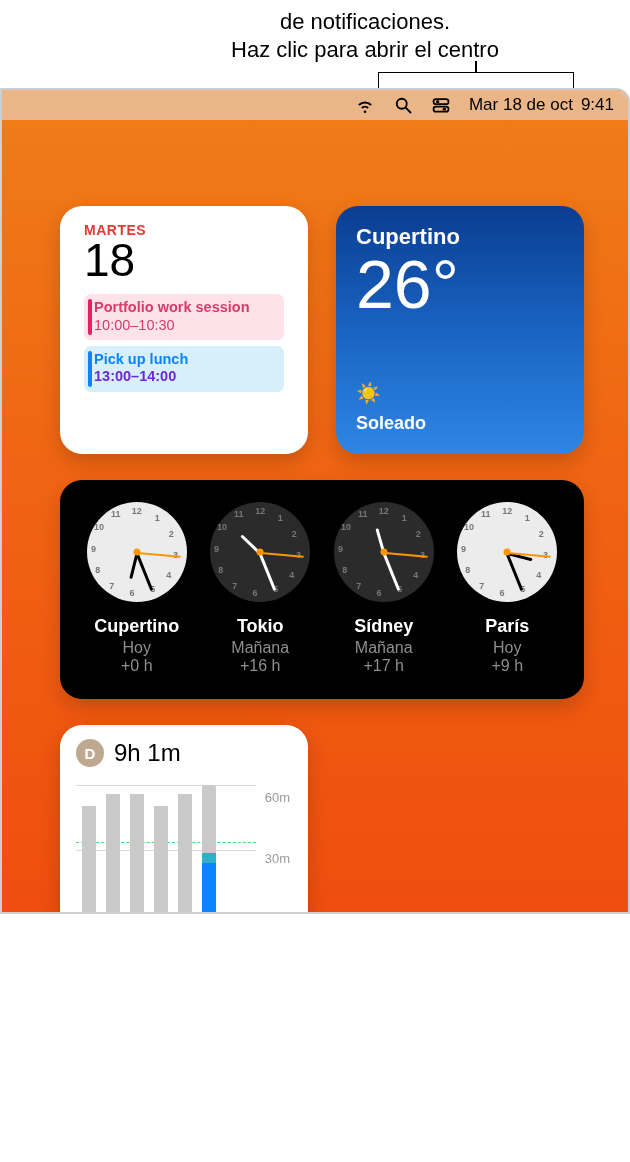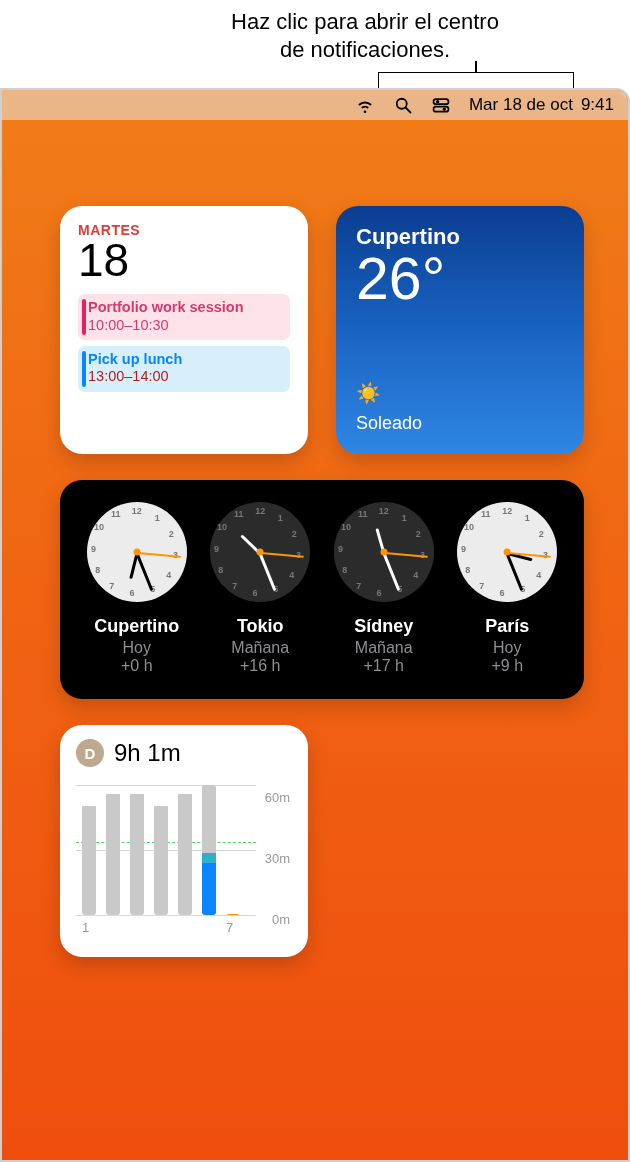--- a/index.html
+++ b/index.html
@@ -42,21 +42,21 @@
     height: 12px;
     background: #000;
   }
 
   
   .frame {
     position: absolute;
     top: 88px;
     left: 0;
     width: 630px;
-    height: 1074px;
+    height: 826px;
     border: 2px solid #cfcfcf;
     border-radius: 0 14px 0 0;
     overflow: hidden;
     background: linear-gradient(180deg, #f07d18 0%, #f06513 45%, #ef4e0e 100%);
   }
 
   
   .menubar {
     height: 30px;
     background: rgba(230,230,230,0.55);
@@ -86,21 +86,21 @@
     border-radius: 22px;
     box-shadow: 0 8px 20px rgba(0,0,0,0.18);
     overflow: hidden;
   }
 
   
   .calendar {
     width: 248px;
     height: 248px;
     background: #fff;
-    padding: 16px 18px;
+    padding: 16px 24px;
   }
   .cal-dayname { color:#e53935; font-size:14px; font-weight:700; letter-spacing:0.5px; }
   .cal-daynum { font-size:46px; font-weight:400; color:#000; line-height:1.05; margin-top:-2px; }
   .cal-events { margin-top:10px; display:flex; flex-direction:column; gap:6px; }
   .cal-event {
     border-radius:7px;
     padding:5px 8px 6px 10px;
     font-size:14.5px;
     font-weight:700;
     line-height:1.2;
@@ -110,43 +110,43 @@
     content:"";
     position:absolute;
     left:4px; top:5px; bottom:5px;
     width:4px; border-radius:2px;
   }
   .ev1 { background:#fde3e9; color:#d83a6c; }
   .ev1::before { background:#e91e63; }
   .ev1 .t { color:#d83a6c; font-weight:500; }
   .ev2 { background:#d6effa; color:#0a84ff; }
   .ev2::before { background:#0a84ff; }
-  .ev2 .t { color:#b91c1c; font-weight:400; }
+  .ev2 .t { color:#6d28d9; font-weight:700; }
   .cal-more {
     margin-top:10px; display:flex; align-items:center; gap:8px;
     font-size:16px; color:#8e8e93;
   }
   .more-pill { width:5px; height:18px; border-radius:3px; background:#e91e63; }
   .more-pill2 { background:#0a84ff; }
 
   
   .weather {
     width: 248px;
     height: 248px;
     background: linear-gradient(180deg,#0a3d91 0%, #1b67c6 55%, #2f86e4 100%);
     color:#fff;
     padding:18px 20px;
     display:flex;
     flex-direction:column;
     justify-content:space-between;
   }
   .wx-top .city { font-size:22px; font-weight:600; }
-  .wx-top .temp { font-size:59px; font-weight:300; line-height:1; }
+  .wx-top .temp { font-size:68px; font-weight:300; line-height:1; }
   .wx-bottom { font-size:18px; font-weight:600; line-height:1.4; }
-  .wx-bottom .cond { font-weight:400; }
+  .wx-bottom .cond { font-weight:700; }
   .wx-bottom .range { font-weight:600; }
   .sun-icon { font-size:20px; margin-bottom:4px; display:block; }
 
   
   .worldclock {
     width: 524px;
     background:#000;
     color:#fff;
     padding:22px 18px 24px;
     display:flex;
@@ -216,22 +216,22 @@
     border:none;
     border-radius:18px;
     padding:8px 20px;
     cursor:pointer;
   }
 </style>
 </head>
 <body>
 
 <div class="annotation">
+  <div>de notificaciones.</div>
   <div>Haz clic para abrir el centro</div>
-  <div>de notificaciones.</div>
 </div>
 <div class="annotation-stem"></div>
 <div class="annotation-bracket"></div>
 
 <div class="frame">
 
   <div class="menubar">
     <span class="menu-icon">
       <svg viewBox="0 0 24 24">
           <path d="M12 18.5a1.6 1.6 0 1 0 0 3.2 1.6 1.6 0 0 0 0-3.2Zm-4.6-3.8 1.8 1.8a4 4 0 0 1 5.6 0l1.8-1.8a6.6 6.6 0 0 0-9.2 0Zm-3.6-3.6 1.8 1.8a9.1 9.1 0 0 1 12.8 0l1.8-1.8a11.7 11.7 0 0 0-16.4 0Z" fill="#000"></path>

